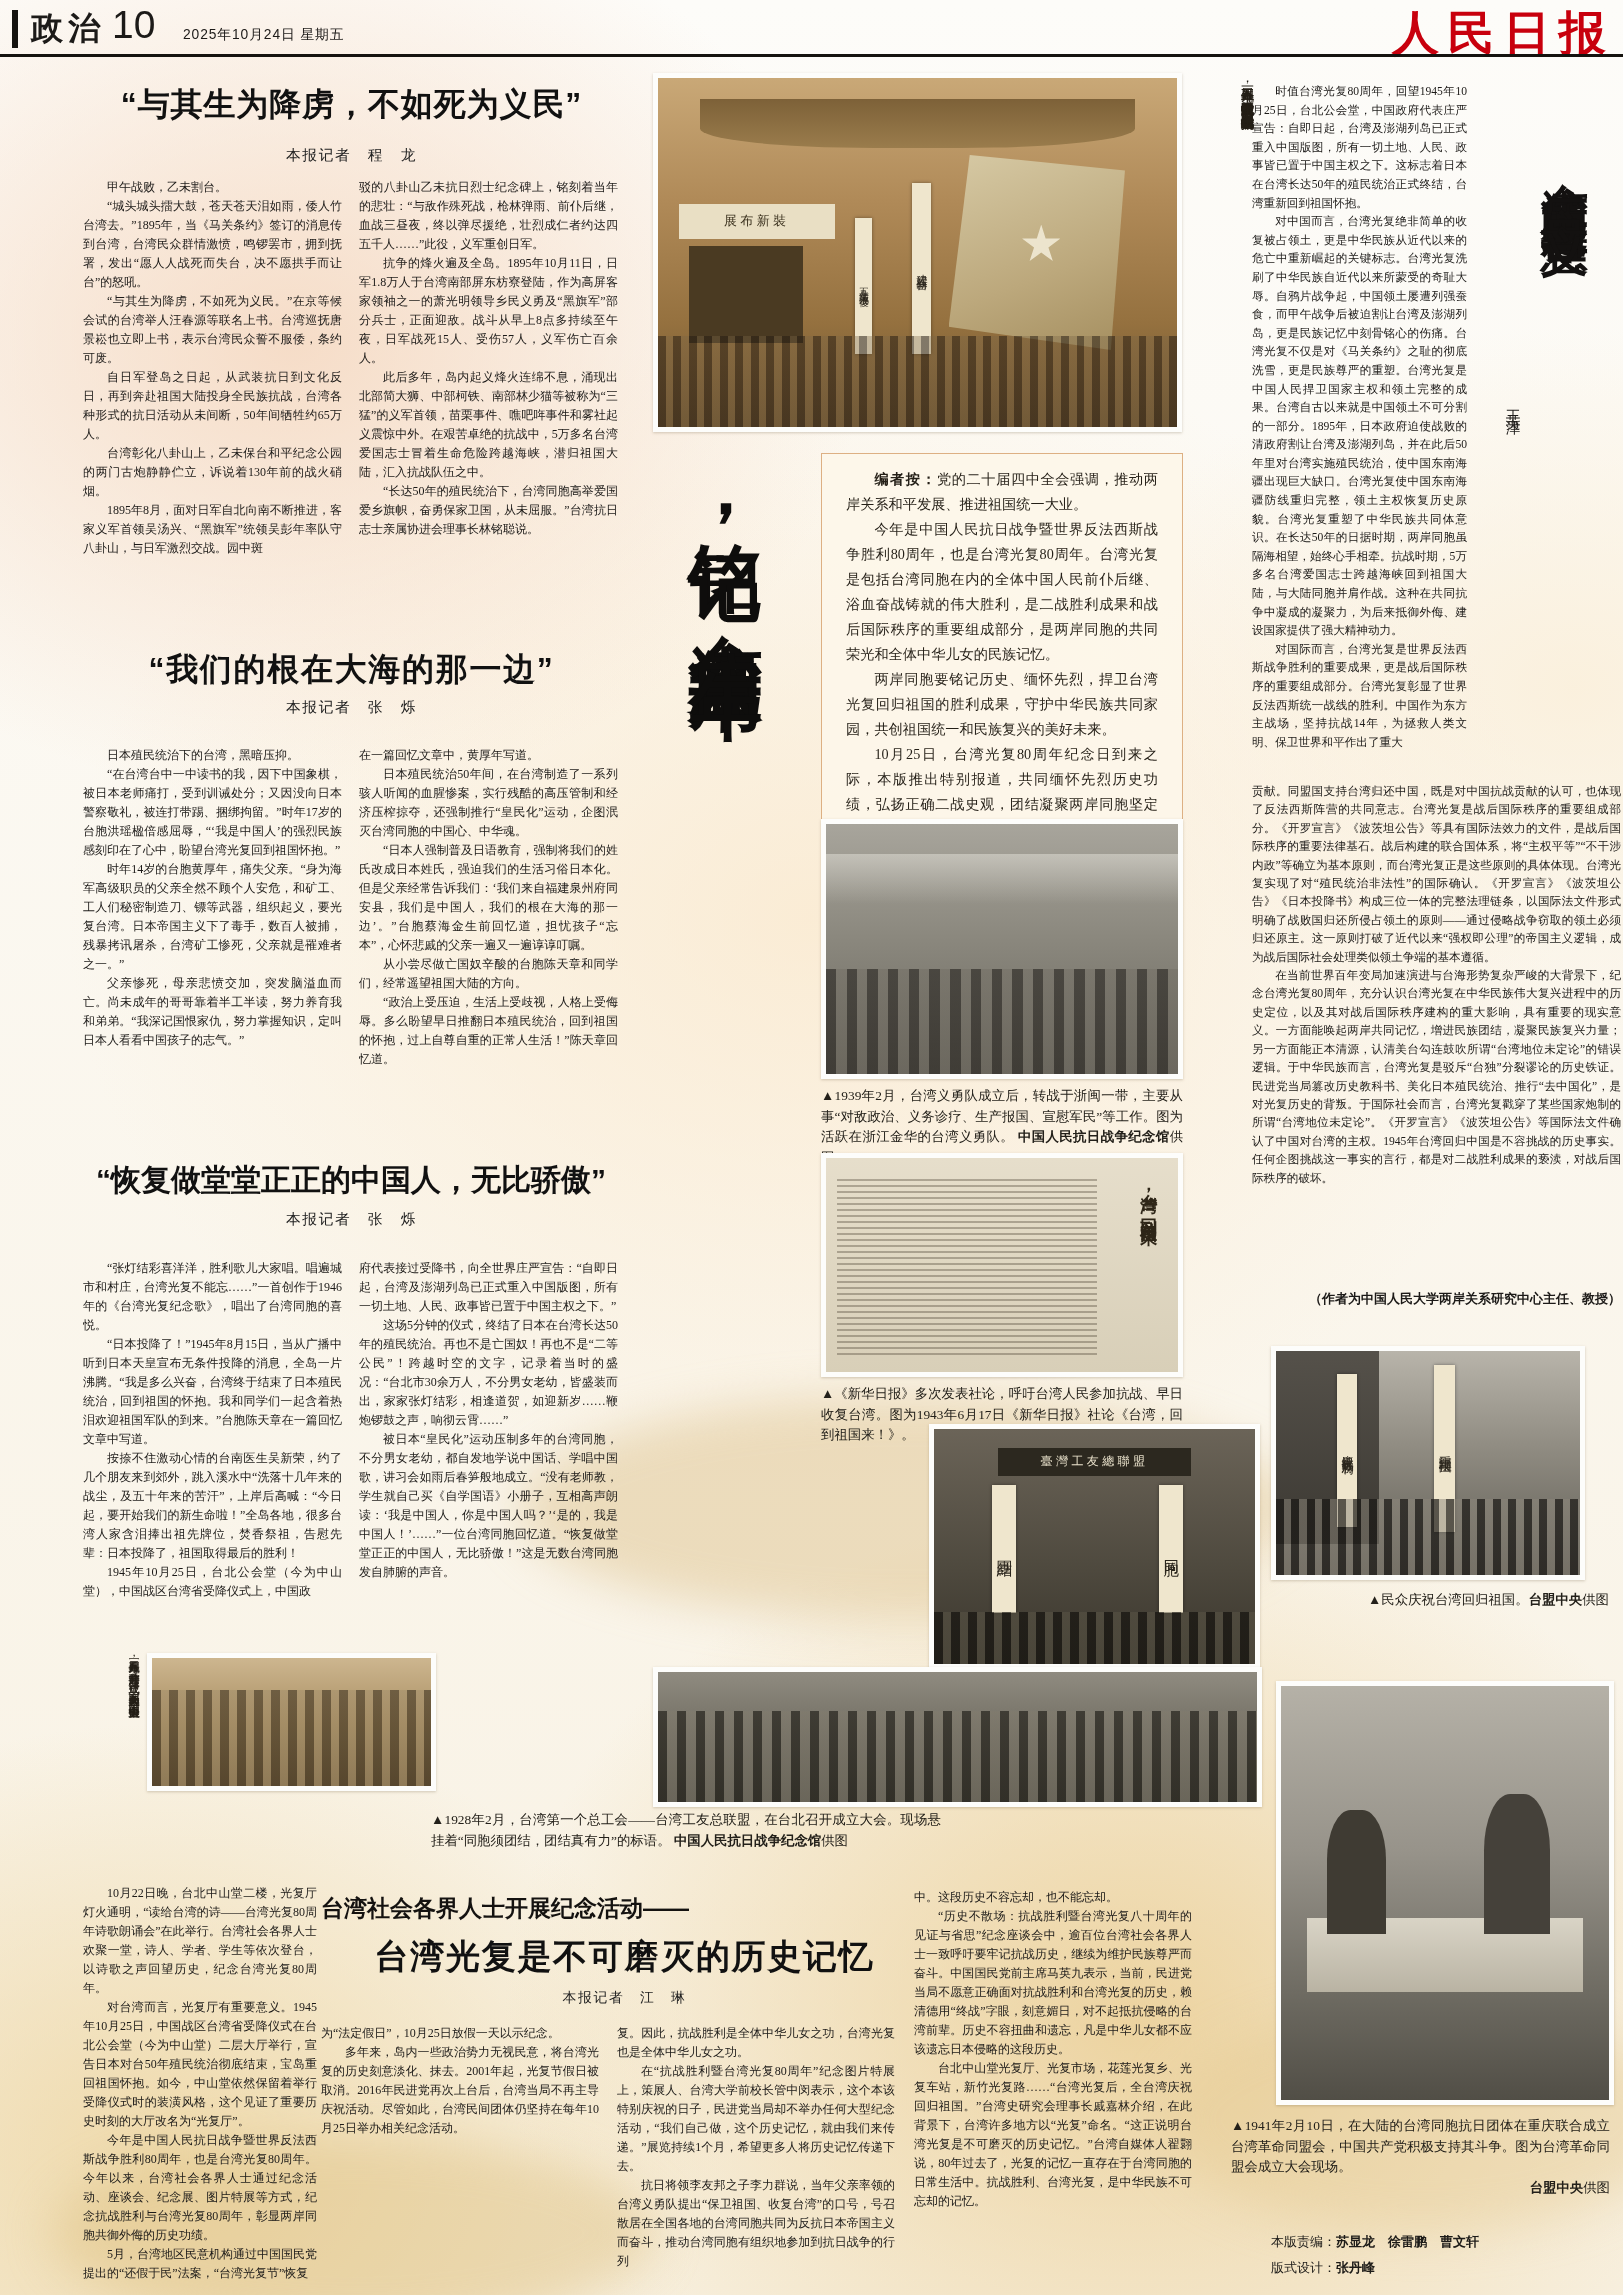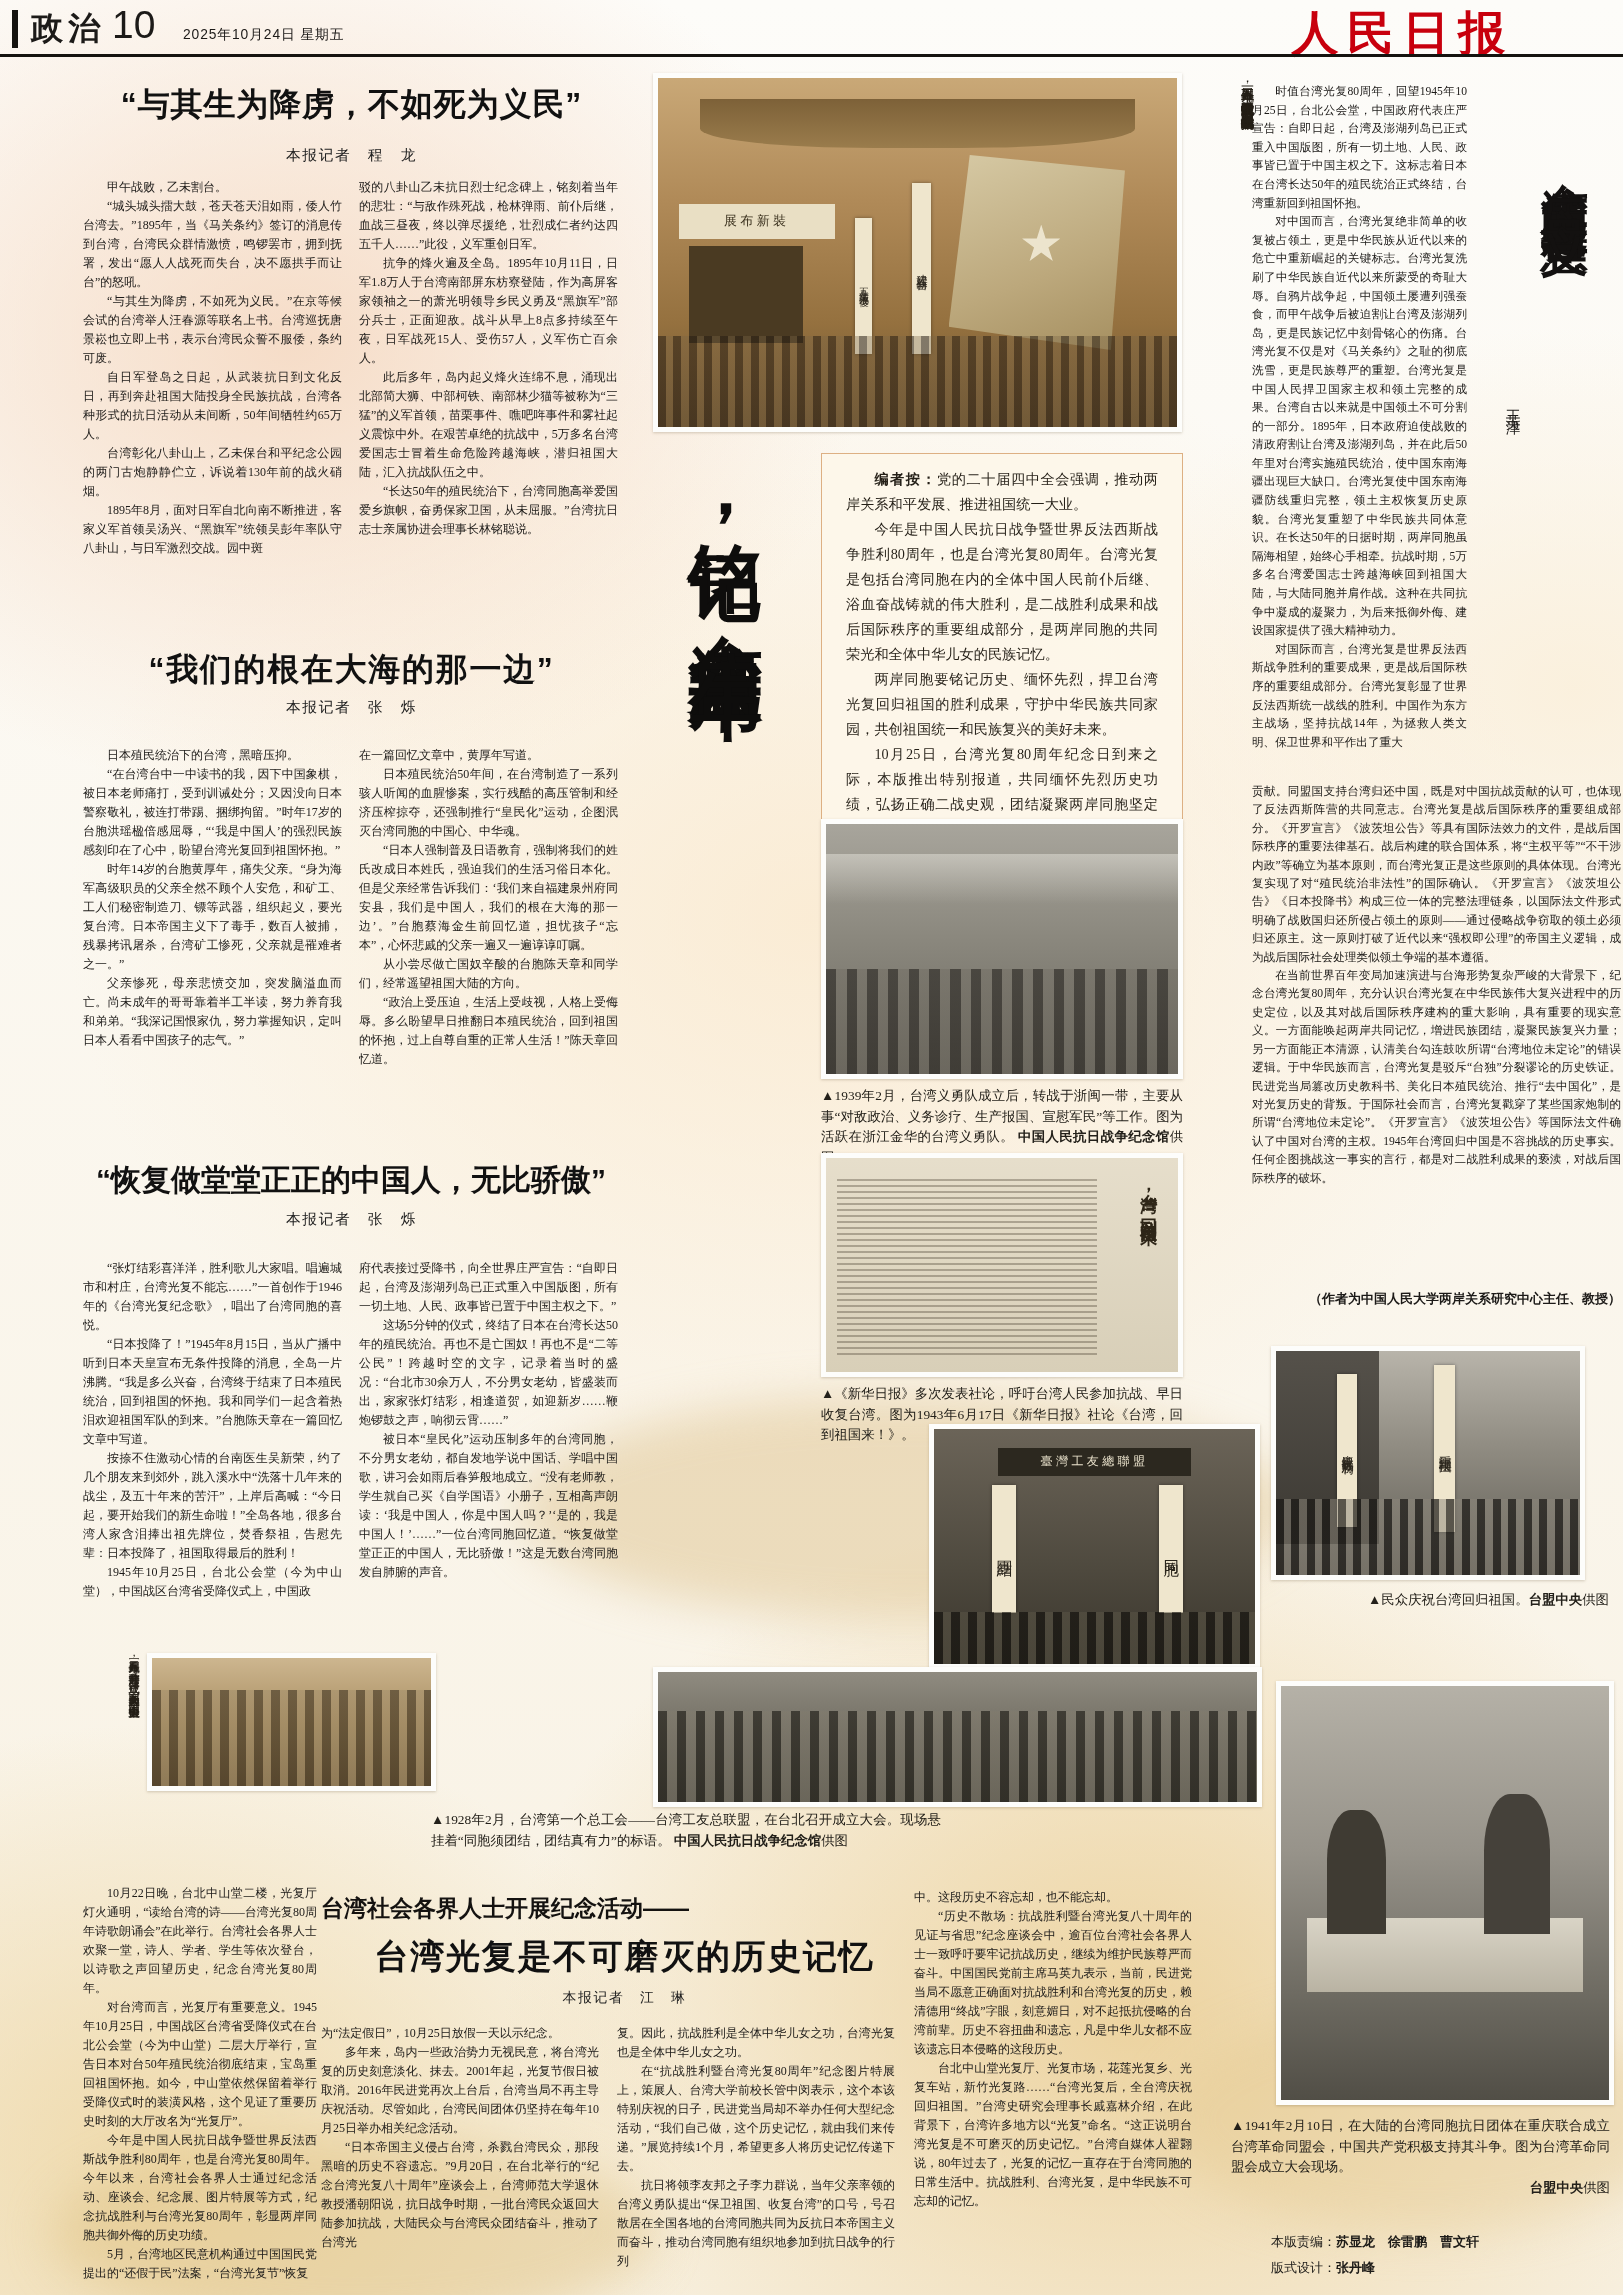--- a/index.html
+++ b/index.html
@@ -13,21 +13,21 @@
       radial-gradient(690px 517px at 97% 30%, rgba(250,238,216,.8), transparent 70%),
       linear-gradient(#fdfcf9,#f8f1e2);}
   .swoosh{position:absolute;border-radius:50%;filter:blur(22.4px);pointer-events:none;}
   .abs{position:absolute;}
   .vtext{writing-mode:vertical-rl;}
   
   .mast-bar{position:absolute;left:12px;top:10.3px;width:6px;height:38px;background:#15130f;}
   .mast-section{position:absolute;left:31px;top:6.9px;font-family:"Liberation Sans",sans-serif;font-weight:700;font-size:32px;letter-spacing:5.2px;}
   .mast-page{position:absolute;left:112px;top:3.4px;font-family:"Liberation Sans",sans-serif;font-weight:500;font-size:39px;}
   .mast-date{position:absolute;left:183px;top:26px;font-family:"Liberation Sans",sans-serif;font-size:13.8px;letter-spacing:0.9px;}
-  .mast-paper{position:absolute;right:8.6px;top:1.7px;width:323px;text-align:left;font-family:"DejaVu Serif",serif;
+  .mast-paper{position:absolute;right:8.6px;top:1.7px;width:323px;text-align:right;font-family:"DejaVu Serif",serif;
     font-weight:900;font-size:47px;letter-spacing:8.6px;color:#c8000d;}
   .mast-rule{position:absolute;left:0;top:54px;width:1623px;height:2.6px;background:#15130f;}
   
   .hl{font-family:"Liberation Sans",sans-serif;font-weight:900;color:#111;text-align:center;}
   .byline{font-size:14.7px;text-align:center;letter-spacing:1.7px;color:#222;}
   
   .col{font-size:12px;line-height:19px;overflow:hidden;text-align:justify;}
   .col p{margin:0;text-indent:2em;}
   .cont p:first-child{text-indent:0;}
   
@@ -195,21 +195,20 @@
       <p>今年是中国人民抗日战争暨世界反法西斯战争胜利80周年，也是台湾光复80周年。今年以来，台湾社会各界人士通过纪念活动、座谈会、纪念展、图片特展等方式，纪念抗战胜利与台湾光复80周年，彰显两岸同胞共御外侮的历史功绩。</p>
       <p>5月，台湾地区民意机构通过中国国民党提出的“还假于民”法案，“台湾光复节”恢复</p>
     </div>
 
   <div class="abs" style="left:321px;top:1893px;width:607px;text-align:left;font-family:'Liberation Sans',sans-serif;font-weight:700;font-size:23px;color:#141210;">台湾社会各界人士开展纪念活动——</div>
   <div class="abs hl" style="left:321px;top:1934px;width:607px;font-size:34px;letter-spacing:1.7px;">台湾光复是不可磨灭的历史记忆</div>
   <div class="abs byline" style="left:321px;top:1989px;width:607px;font-size:13.8px;">本报记者　江　琳</div>
   <div class="abs col cont" style="left:321px;top:2024px;width:278px;height:267px;">
       <p>为“法定假日”，10月25日放假一天以示纪念。</p>
       <p>多年来，岛内一些政治势力无视民意，将台湾光复的历史刻意淡化、抹去。2001年起，光复节假日被取消。2016年民进党再次上台后，台湾当局不再主导庆祝活动。尽管如此，台湾民间团体仍坚持在每年10月25日举办相关纪念活动。</p>
-      <p>“日本帝国主义侵占台湾，杀戮台湾民众，那段黑暗的历史不容遗忘。”9月20日，在台北举行的“纪念台湾光复八十周年”座谈会上，台湾师范大学退休教授潘朝阳说，抗日战争时期，一批台湾民众返回大陆参加抗战，大陆民众与台湾民众团结奋斗，推动了台湾光</p>
     </div>
   <div class="abs col cont" style="left:617px;top:2024px;width:278px;height:267px;">
       <p>复。因此，抗战胜利是全体中华儿女之功，台湾光复也是全体中华儿女之功。</p>
       <p>在“抗战胜利暨台湾光复80周年”纪念图片特展上，策展人、台湾大学前校长管中闵表示，这个本该特别庆祝的日子，民进党当局却不举办任何大型纪念活动，“我们自己做，这个历史记忆，就由我们来传递。”展览持续1个月，希望更多人将历史记忆传递下去。</p>
       <p>抗日将领李友邦之子李力群说，当年父亲率领的台湾义勇队提出“保卫祖国、收复台湾”的口号，号召散居在全国各地的台湾同胞共同为反抗日本帝国主义而奋斗，推动台湾同胞有组织地参加到抗日战争的行列</p>
     </div>
   <div class="abs col cont" style="left:914px;top:1888px;width:278px;height:403px;">
       <p>中。这段历史不容忘却，也不能忘却。</p>
       <p>“历史不散场：抗战胜利暨台湾光复八十周年的见证与省思”纪念座谈会中，逾百位台湾社会各界人士一致呼吁要牢记抗战历史，继续为维护民族尊严而奋斗。中国国民党前主席马英九表示，当前，民进党当局不愿意正确面对抗战胜利和台湾光复的历史，赖清德用“终战”字眼，刻意媚日，对不起抵抗侵略的台湾前辈。历史不容扭曲和遗忘，凡是中华儿女都不应该遗忘日本侵略的这段历史。</p>
       <p>台北中山堂光复厅、光复市场，花莲光复乡、光复车站，新竹光复路……“台湾光复后，全台湾庆祝回归祖国。”台湾史研究会理事长戚嘉林介绍，在此背景下，台湾许多地方以“光复”命名。“这正说明台湾光复是不可磨灭的历史记忆。”台湾自媒体人翟翾说，80年过去了，光复的记忆一直存在于台湾同胞的日常生活中。抗战胜利、台湾光复，是中华民族不可忘却的记忆。</p>

